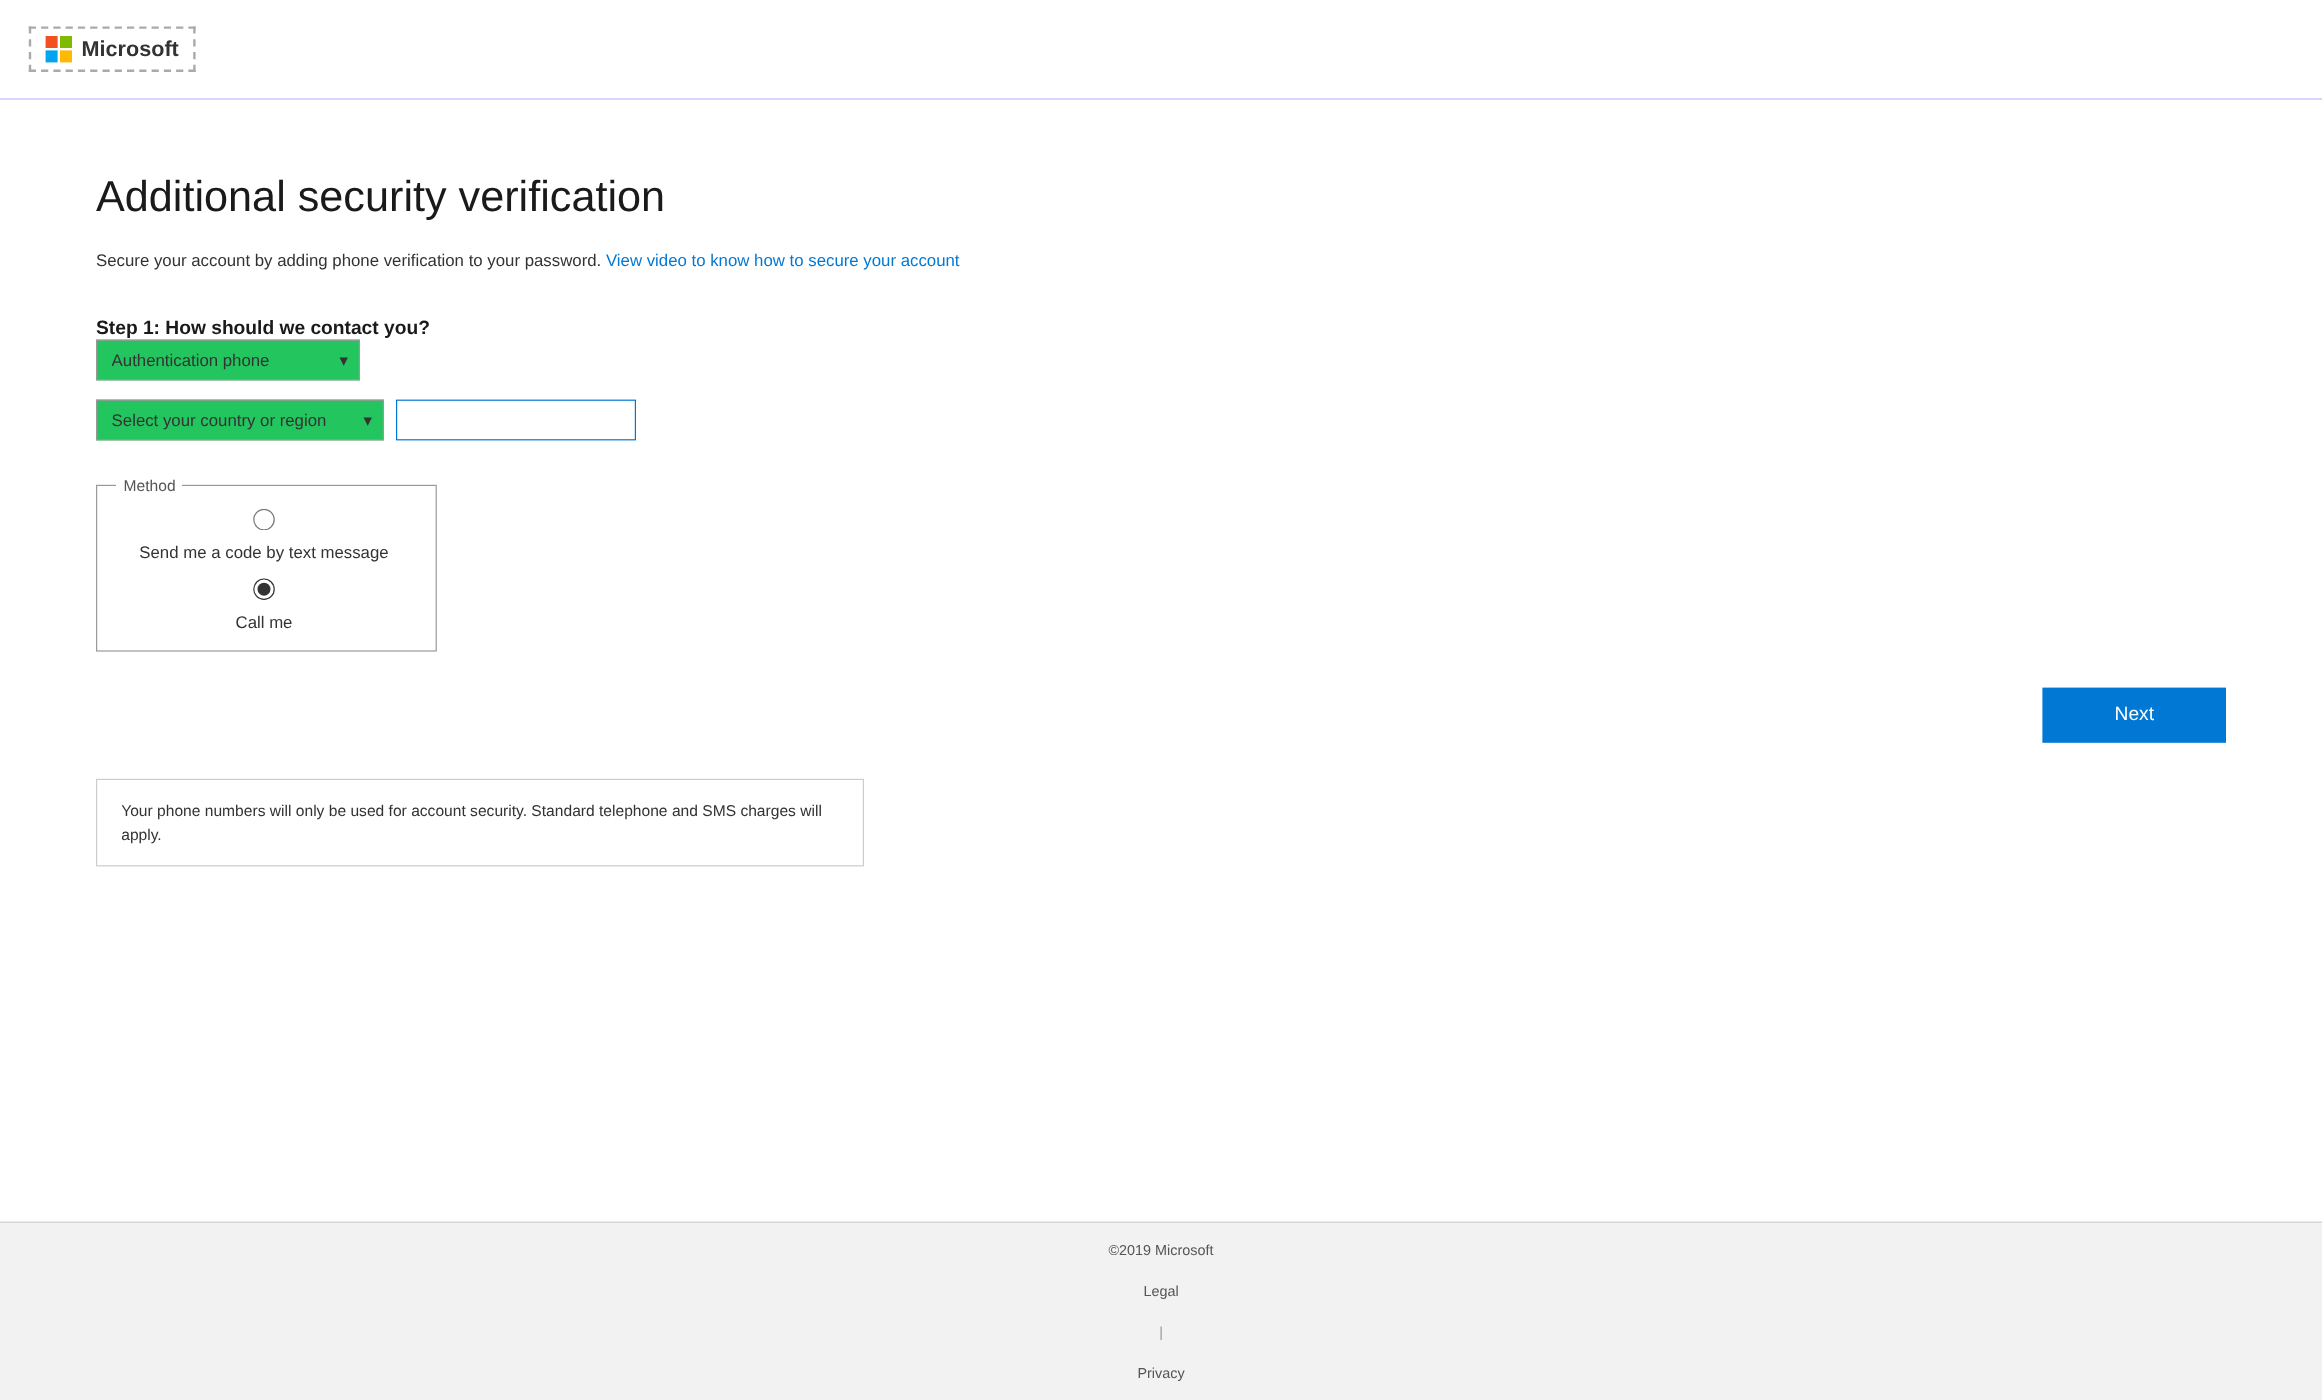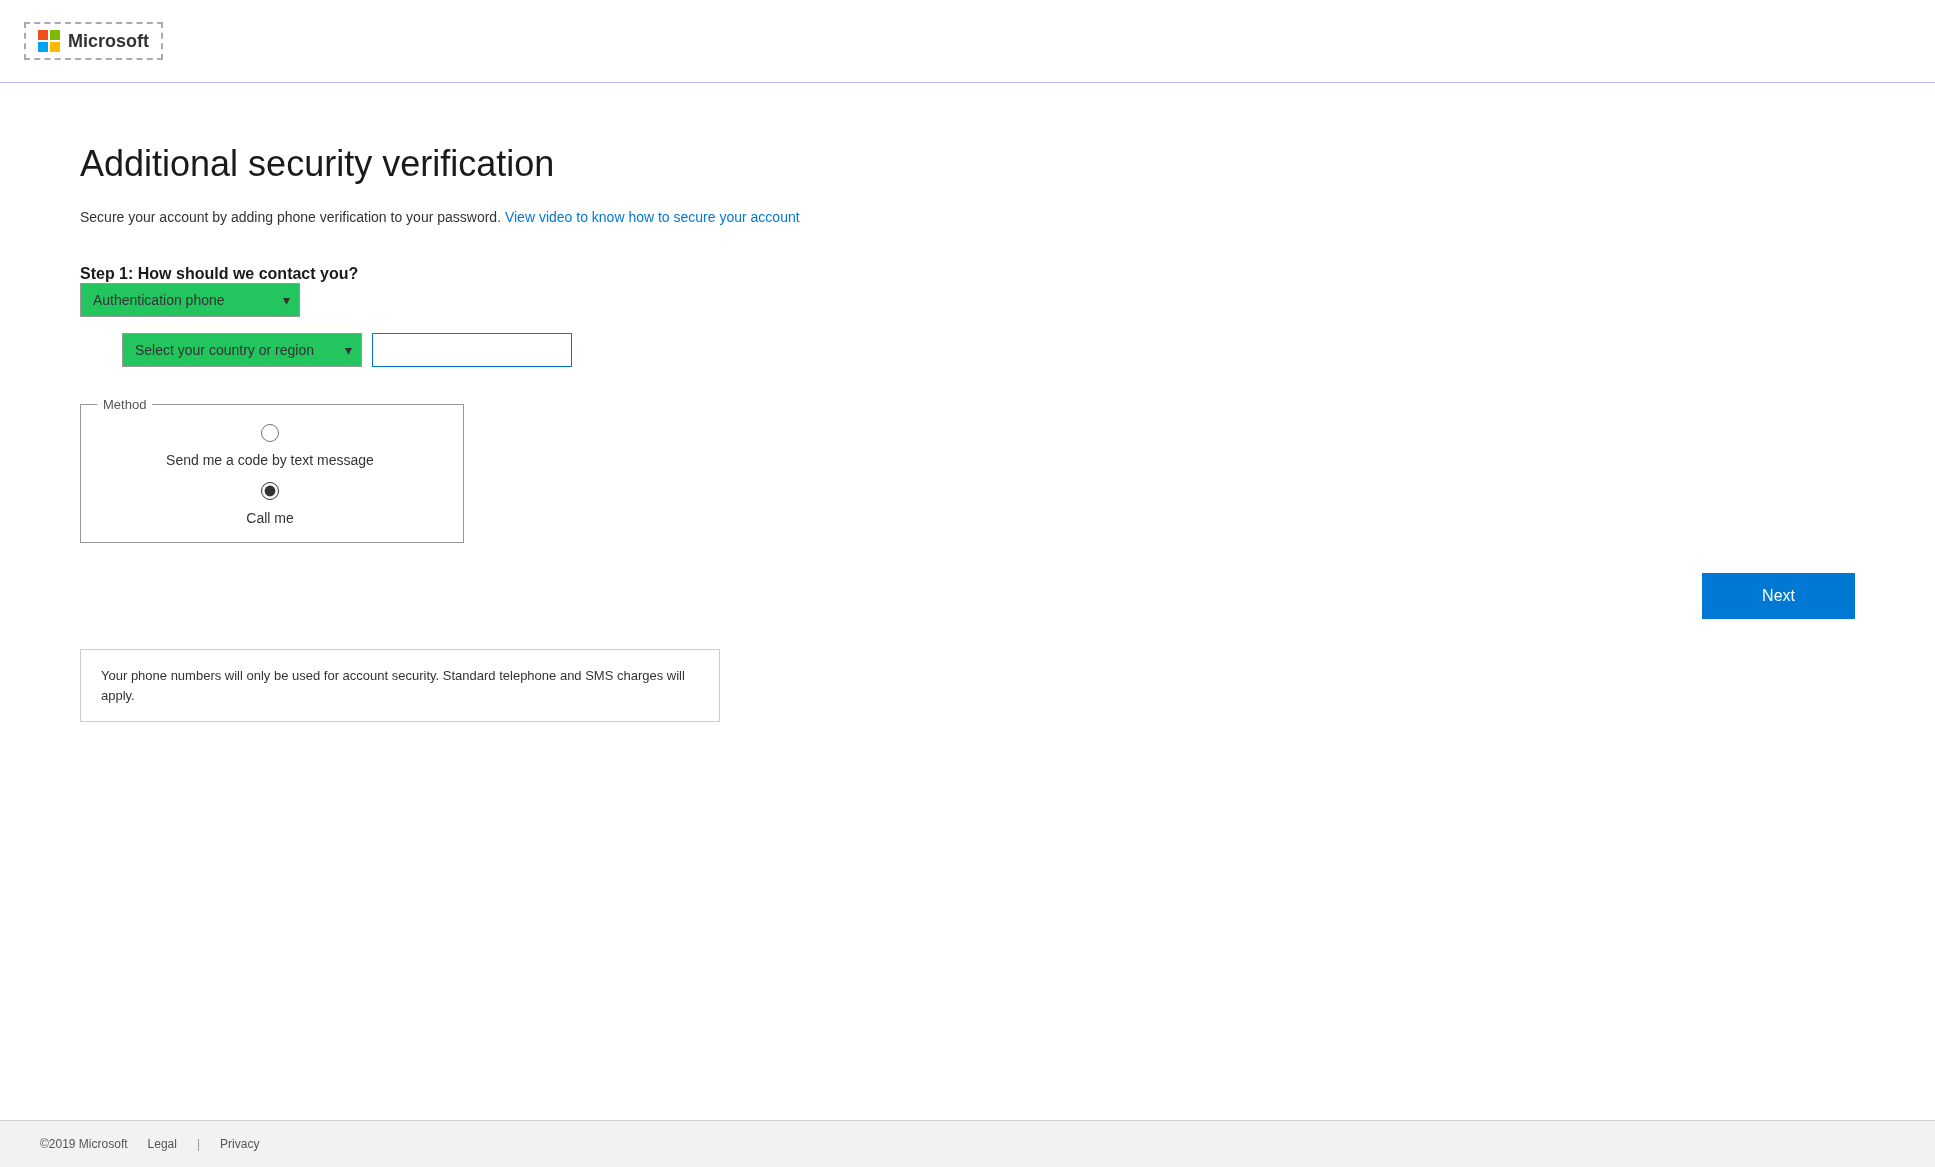--- a/index.html
+++ b/index.html
@@ -88,21 +88,20 @@
     }
 
     
     .select-row {
       display: flex;
       align-items: center;
       gap: 0;
       margin-bottom: 30px;
       flex-wrap: wrap;
       gap: 10px;
-      margin-left: 42px;
     }
 
     .custom-select {
       position: relative;
       display: inline-block;
     }
 
     .custom-select select {
       appearance: none;
       -webkit-appearance: none;
@@ -139,21 +138,21 @@
       padding: 8px 12px;
       font-size: 14px;
       width: 200px;
       outline: none;
     }
 
     
     .method-fieldset {
       border: 1px solid #999;
       padding: 12px 20px 16px 16px;
-      width: 384px;
+      width: 284px;
       margin-bottom: 30px;
     }
 
     .method-legend {
       font-size: 13px;
       color: #555;
       padding: 0 6px;
     }
 
     .radio-option {
@@ -205,24 +204,25 @@
       max-width: 640px;
       font-size: 13px;
       color: #333;
       line-height: 1.5;
     }
 
     
     .footer {
       background: #f2f2f2;
       border-top: 1px solid #d0d0d0;
-      padding: 16px 40px;
+      padding: 16px 52px;
       display: flex;
       align-items: center;
       gap: 20px;
+      flex-direction: column;
     }
 
     .footer-text {
       font-size: 12px;
       color: #555;
     }
 
     .footer-divider {
       color: #999;
       font-size: 12px;

